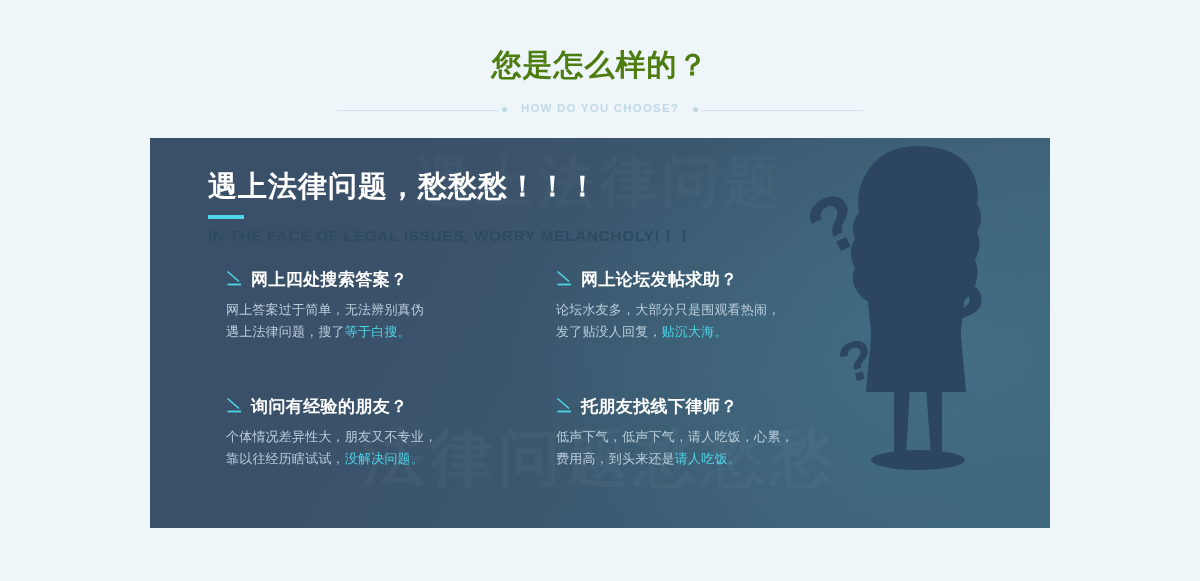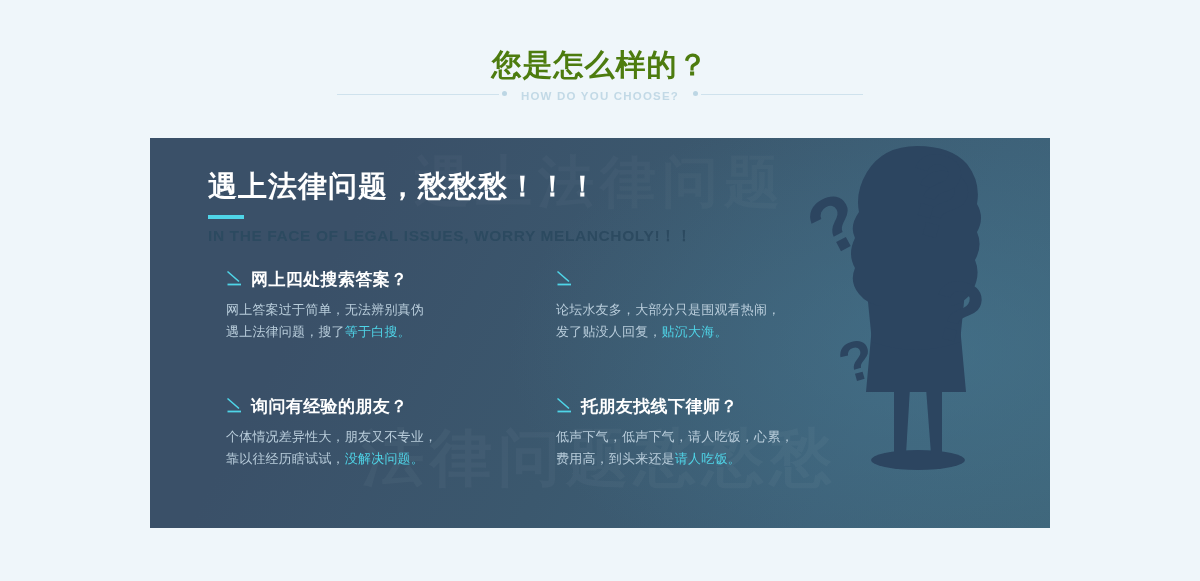--- a/index.html
+++ b/index.html
@@ -35,21 +35,21 @@
     letter-spacing: 1px;
     line-height: 38px;
   }
   .subtitle-row {
     position: absolute;
     left: 0;
     top: 90px;
     width: 1200px;
     height: 24px;
     display: flex;
-    align-items: flex-start;
+    align-items: flex-end;
     justify-content: center;
     gap: 14px;
   }
   .subtitle-en {
     font-size: 11.5px;
     font-weight: bold;
     color: #c2d9e6;
     letter-spacing: 1.2px;
     white-space: nowrap;
   }
@@ -247,20 +247,21 @@
     </div>
 
     <div class="item">
       <div class="item-head">
         <span class="arrow-icon">
           <svg width="18" height="17" viewBox="0 0 18 17">
             <line x1="1.5" y1="1.5" x2="13" y2="11.5" stroke="#4fd5e8" stroke-width="1.6"></line>
             <line x1="1.5" y1="14.5" x2="15" y2="14.5" stroke="#4fd5e8" stroke-width="1.8"></line>
           </svg>
         </span>
+        <span class="item-title">网上论坛发帖求助？</span>
       </div>
       <div class="item-body">
         <div>论坛水友多，大部分只是围观看热闹，</div>
         <div><span>发了贴没人回复，</span><span class="hl">贴沉大海。</span></div>
       </div>
     </div>
 
     <div class="item">
       <div class="item-head">
         <span class="arrow-icon">

